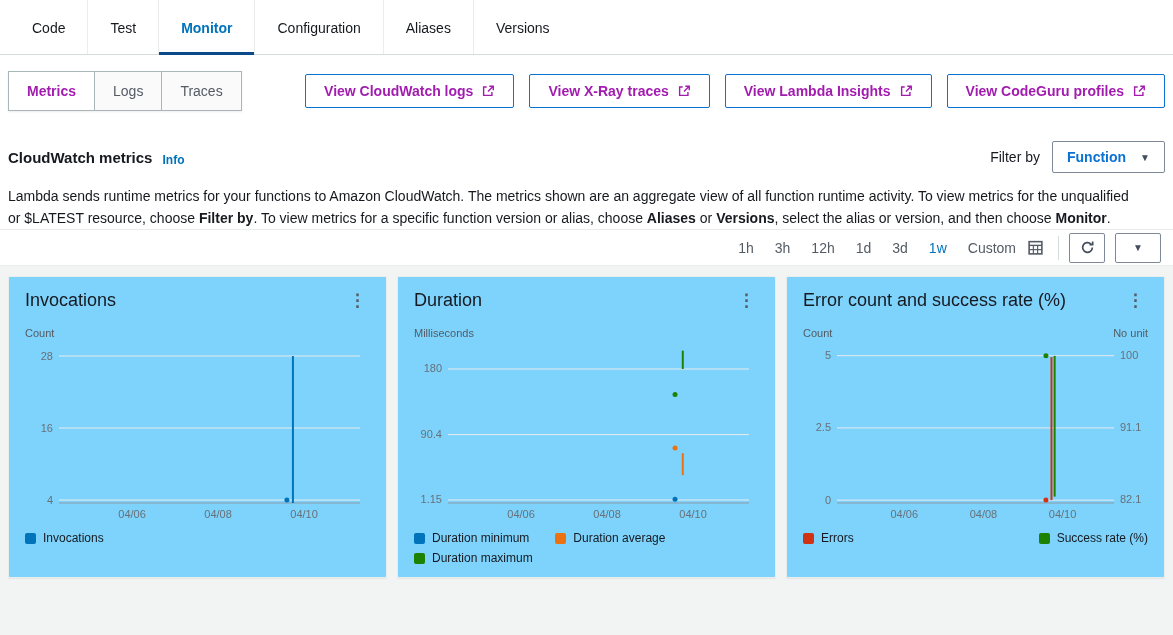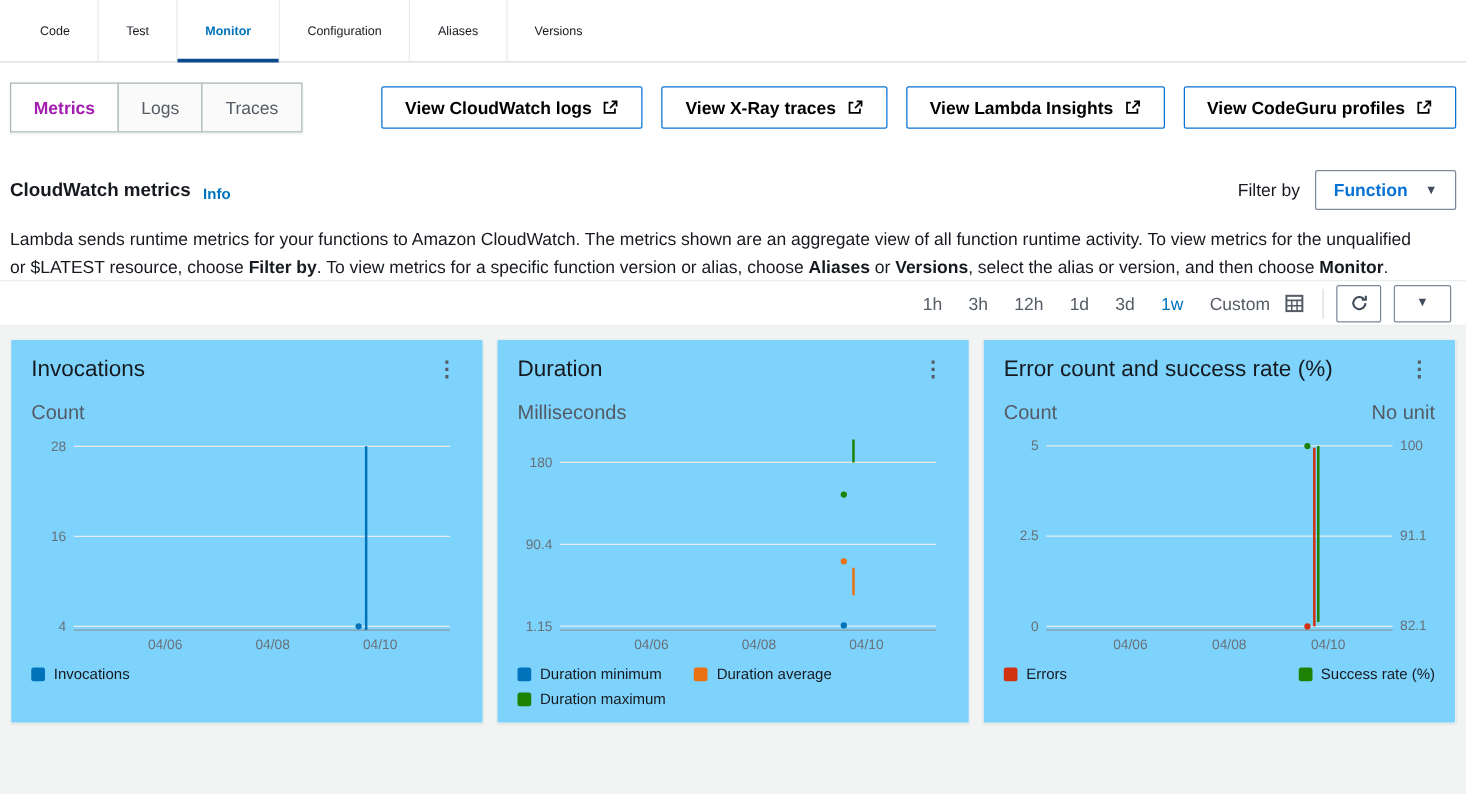--- a/index.html
+++ b/index.html
@@ -1,34 +1,34 @@
 <!DOCTYPE html>
 <html><head>
 <meta charset="utf-8">
 <style>
   * { margin:0; padding:0; box-sizing:border-box; }
   body { font-family:"Liberation Sans", sans-serif; background:#fff; }
   .app { width:1173px; height:635px; display:flex; flex-direction:column; overflow:hidden; background:#fff; }
 
   
   .tabs { display:flex; align-items:stretch; border-bottom:1px solid #d5dbdb; padding-left:10px; background:#fff; }
-  .tab { padding:20px 22px 18px; font-size:10px; color:#16191f; cursor:pointer; position:relative; }
+  .tab { padding:20px 22px 18px; font-size:14px; color:#16191f; cursor:pointer; position:relative; }
   .tab + .tab { border-left:1px solid #eaeded; }
   .tab.active { color:#0073bb; font-weight:700; }
   .tab.active::after { content:""; position:absolute; left:0; right:0; bottom:-1px; height:3px; background:#0a4a8c; }
 
   
   .subrow { display:flex; align-items:center; padding:16px 8px 0 8px; }
   .seg { display:inline-flex; box-shadow:0 1px 2px rgba(0,0,0,.08); }
   .seg-item { padding:11px 18px; font-size:14px; color:#545b64; background:#fafafa; border:1px solid #aab7b8; margin-left:-1px; cursor:pointer; }
   .seg-item:first-child { margin-left:0; }
   .seg-item.active { background:#fff; color:#a21caf; font-weight:700; }
   .actions { margin-left:auto; display:flex; gap:15px; }
   .btn { display:inline-flex; align-items:center; gap:8px; height:34px; padding:0 18px; background:#fff;
-         border:1px solid #0972d3; border-radius:2px; color:#000000; font-weight:700; font-size:14px;
+         border:1px solid #0972d3; border-radius:2px; color:#a21caf; font-weight:700; font-size:14px;
          font-family:inherit; cursor:pointer; }
   .btn svg { width:14px; height:14px; }
 
   
   .head-row { display:flex; align-items:center; padding:30px 8px 0 8px; }
   .page-title { font-size:15px; font-weight:700; color:#16191f; }
   .info-link { font-size:12px; font-weight:700; color:#0073bb; margin-left:10px; margin-top:6px; text-decoration:none; cursor:pointer; }
   .filter { margin-left:auto; display:flex; align-items:center; gap:12px; }
   .filter-label { font-size:14px; color:#16191f; }
   .dropdown-btn { display:inline-flex; align-items:center; gap:14px; height:32px; padding:0 14px; background:#fff;
@@ -55,21 +55,21 @@
   .icon-btn .caret { font-size:10px; color:#414d5c; }
   .dd-btn { width:46px; }
 
   
   .cards { display:flex; gap:10px; padding:10px 8px 14px 8px; align-items:stretch; }
   .card { background:#7dd3fc; border:1px solid #eaeded; border-radius:2px; box-shadow:0 1px 1px rgba(0,0,0,.06);
           flex:1; padding:13px 16px 12px; display:flex; flex-direction:column; }
   .card-head { display:flex; align-items:flex-start; }
   .card-title { font-size:18px; font-weight:500; color:#16191f; }
   .kebab { margin-left:auto; color:#545b64; font-size:17px; font-weight:700; cursor:pointer; line-height:1; padding:2px 4px; }
-  .axis-row { display:flex; justify-content:space-between; font-size:16px; color:#545b64; margin-top:16px; margin-bottom:2px; }
+  .axis-row { display:flex; justify-content:space-between; font-size:11px; color:#545b64; margin-top:16px; margin-bottom:2px; }
   .plot { height:182px; }
   .plot svg text.tick { font-size:11px; fill:#687078; font-family:"Liberation Sans", sans-serif; }
   .legend { margin-top:8px; display:flex; flex-wrap:wrap; gap:6px 26px; }
   .legend.spread { justify-content:space-between; flex-wrap:nowrap; }
   .legend-item { display:inline-flex; align-items:center; gap:7px; font-size:12px; color:#16191f; cursor:pointer; white-space:nowrap; }
   .swatch { width:11px; height:11px; border-radius:2px; display:inline-block; }
 </style>
 </head>
 <body>
 

